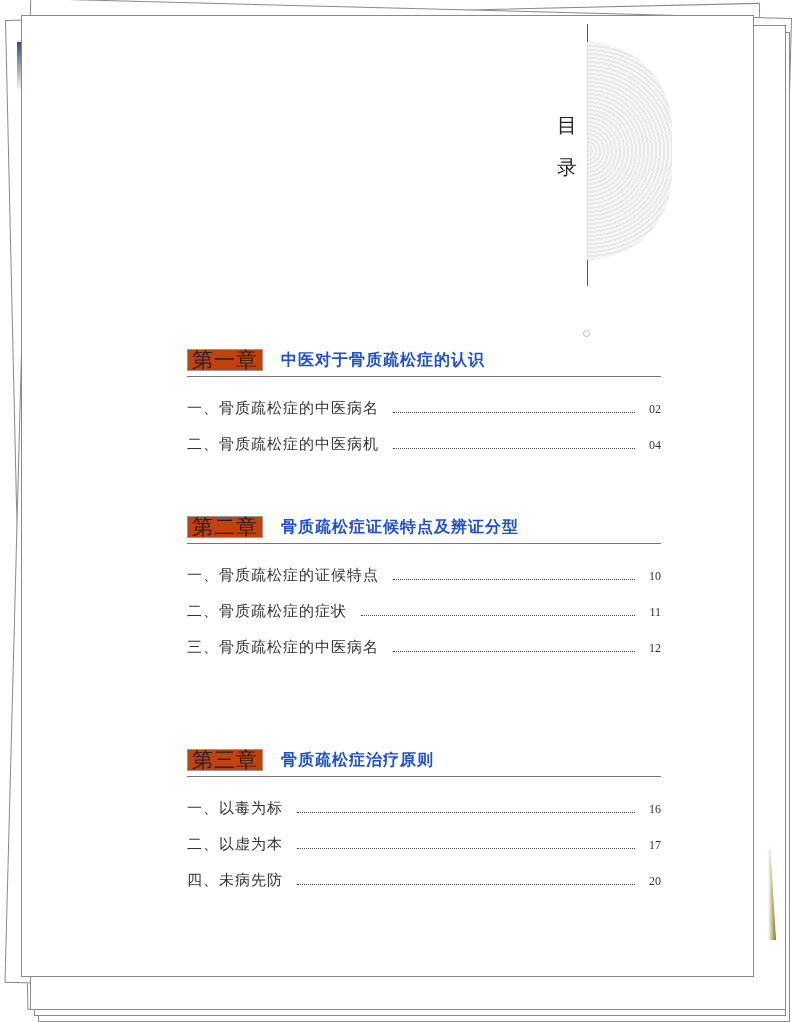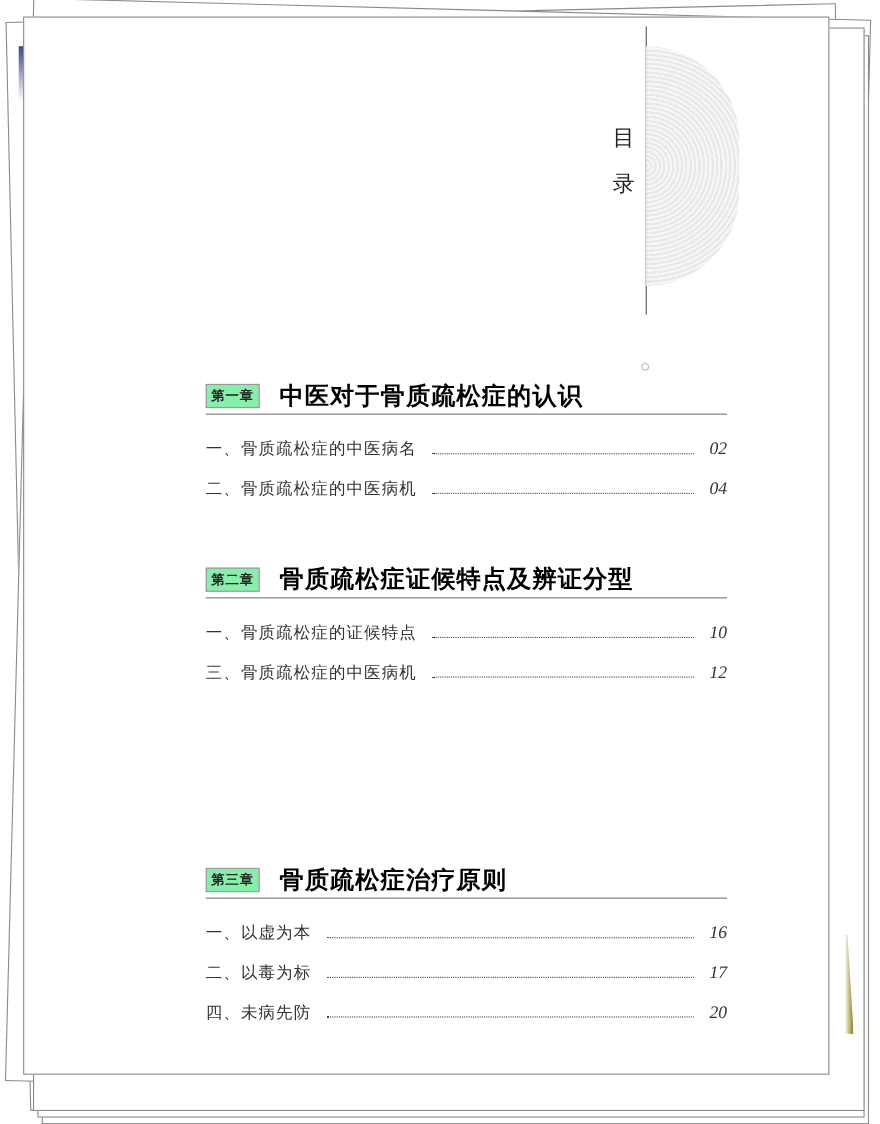--- a/index.html
+++ b/index.html
@@ -33,30 +33,30 @@
       opacity: 0.9;
     }
     .dot-circle { position: absolute; left: 583px; top: 330px; width: 7px; height: 7px; border-radius: 50%; border: 1px solid #bbb; box-sizing: border-box; }
 
     .chapter { position: absolute; left: 187px; width: 474px; }
     .chapter-head {
       display: flex; align-items: center; height: 24px;
       border-bottom: 1.5px solid #777; padding-bottom: 4px;
     }
     .ch-label {
-      font-size: 12px; font-weight: bold; color: #222;
-      background: #86efac; border: 1px solid #999; padding: 1px 4px; line-height: 18px;
+      font-size: 21px; font-weight: normal; color: #222;
+      background: #c2410c; border: 1px solid #999; padding: 1px 4px; line-height: 18px;
       letter-spacing: 1px;
     }
-    .ch-title { font-size: 22px; font-weight: bold; color: #000000; margin-left: 18px; letter-spacing: 1px; }
+    .ch-title { font-size: 16px; font-weight: bold; color: #1d4ed8; margin-left: 18px; letter-spacing: 1px; }
     .entries { margin-top: 22px; }
     .entry { display: flex; align-items: baseline; height: 36px; font-size: 15px; color: #333; gap: 12px; }
     .entry .txt { white-space: nowrap; letter-spacing: 1px; }
     .entry .dots { flex: 1; border-bottom: 1.5px dotted #444; margin: 0 2px 4px 2px; }
-    .entry .pg { font-family: "Liberation Serif", serif; font-size: 16px; font-style: italic; }
+    .entry .pg { font-family: "Liberation Serif", serif; font-size: 12px; }
   </style>
 </head>
 <body>
 
 <div class="sheet back1"></div>
 <div class="sheet back5"></div>
 <div class="sheet back4"></div>
 <div class="sheet back3"></div>
 <div class="sheet back2"></div>
 <div class="blue-strip"></div>
@@ -96,40 +96,45 @@
     <span class="ch-label">第二章</span>
     <span class="ch-title">骨质疏松症证候特点及辨证分型</span>
   </div>
   <div class="entries">
     <div class="entry">
       <span class="txt">一、骨质疏松症的证候特点</span>
       <span class="dots"></span>
       <span class="pg">10</span>
     </div>
     <div class="entry">
-      <span class="txt">三、骨质疏松症的中医病机</span>
+      <span class="txt">二、骨质疏松症的症状</span>
+      <span class="dots"></span>
+      <span class="pg">11</span>
+    </div>
+    <div class="entry">
+      <span class="txt">三、骨质疏松症的中医病名</span>
       <span class="dots"></span>
       <span class="pg">12</span>
     </div>
   </div>
 </div>
 
-<div class="chapter" style="top:788px;">
+<div class="chapter" style="top:748px;">
   <div class="chapter-head">
     <span class="ch-label">第三章</span>
     <span class="ch-title">骨质疏松症治疗原则</span>
   </div>
   <div class="entries">
     <div class="entry">
-      <span class="txt">一、以虚为本</span>
+      <span class="txt">一、以毒为标</span>
       <span class="dots"></span>
       <span class="pg">16</span>
     </div>
     <div class="entry">
-      <span class="txt">二、以毒为标</span>
+      <span class="txt">二、以虚为本</span>
       <span class="dots"></span>
       <span class="pg">17</span>
     </div>
     <div class="entry">
       <span class="txt">四、未病先防</span>
       <span class="dots"></span>
       <span class="pg">20</span>
     </div>
   </div>
 </div>

